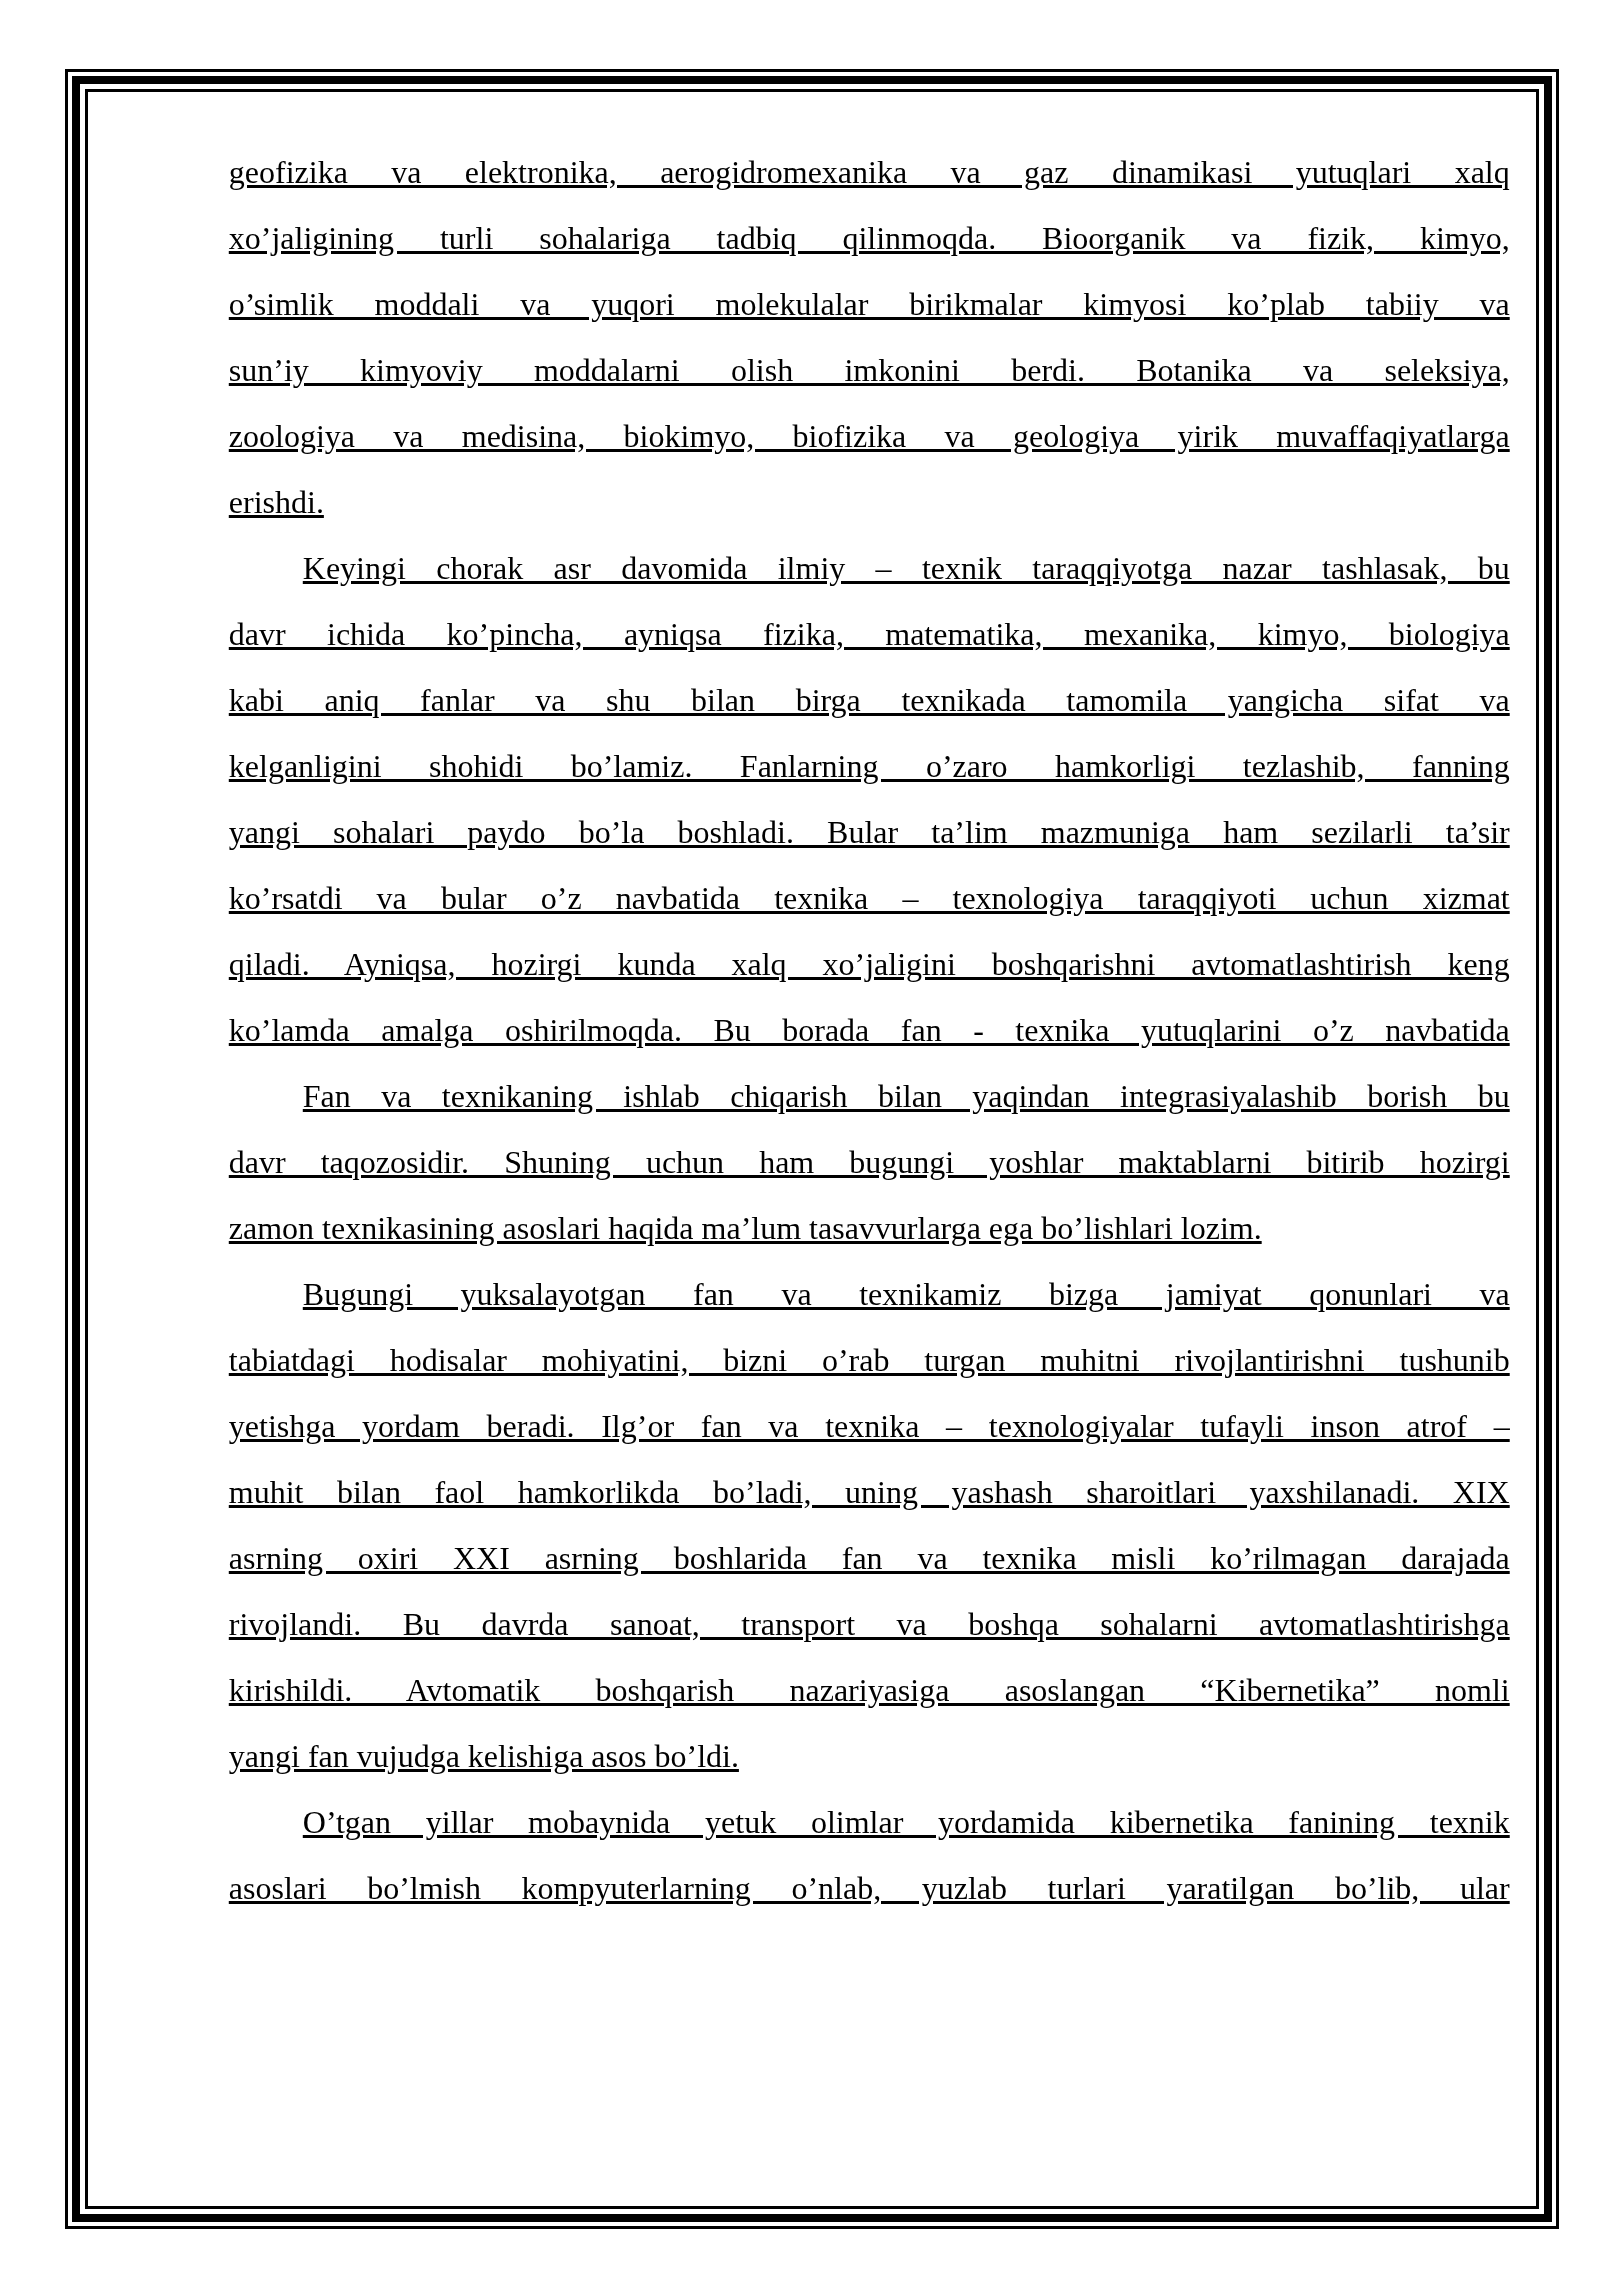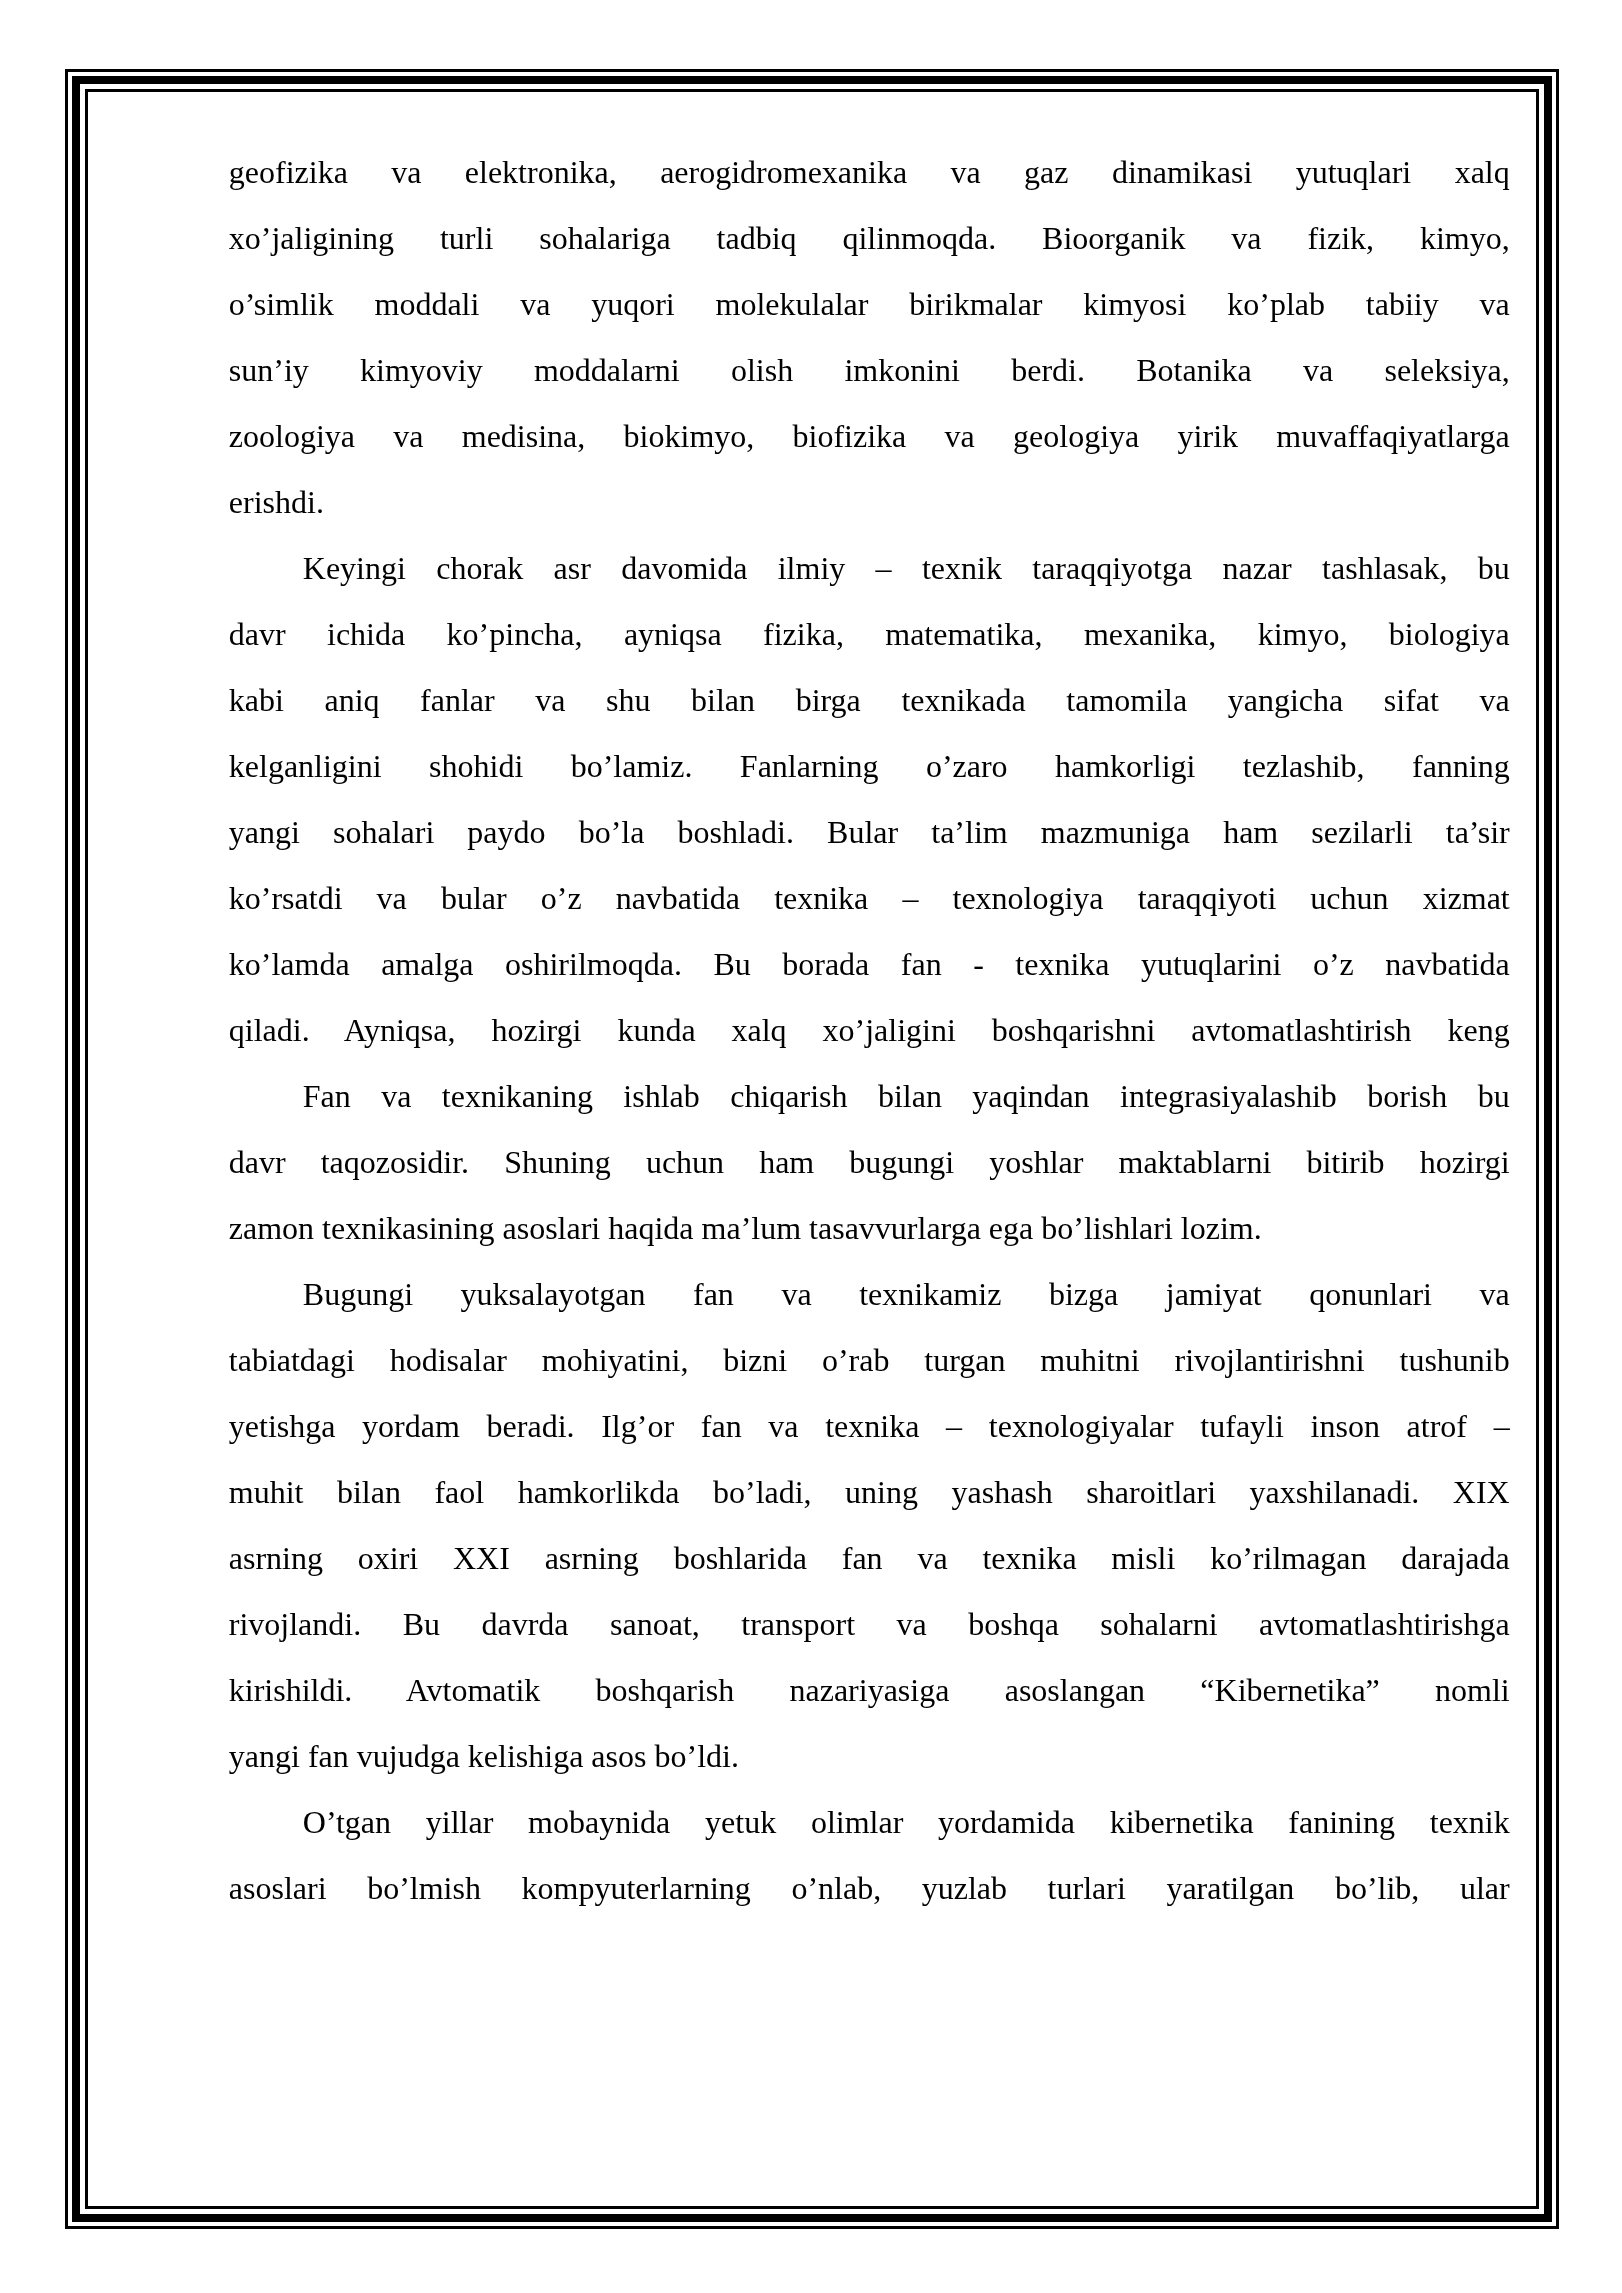--- a/index.html
+++ b/index.html
@@ -31,20 +31,21 @@
     border: 8.8px solid #000;
     padding: 4.9px;
     box-sizing: border-box;
   }
   .frame-inner {
     width: 100%;
     height: 100%;
     border: 3.9px solid #000;
     box-sizing: border-box;
     overflow: hidden;
+    text-decoration: underline;
   }
   .content {
     box-sizing: border-box;
     width: 100%;
     height: 100%;
     padding: 47px 26.5px 0 141px;
     font-size: 32px;
   }
   .paragraph { margin: 0; }
   .line {
@@ -77,22 +78,22 @@
             <div class="line">zoologiya va medisina, biokimyo, biofizika va geologiya yirik muvaffaqiyatlarga</div>
             <div class="line endline">erishdi.</div>
           </div>
           <div class="paragraph">
             <div class="line indent">Keyingi chorak asr davomida ilmiy – texnik taraqqiyotga nazar tashlasak, bu</div>
             <div class="line">davr ichida ko’pincha, ayniqsa fizika, matematika, mexanika, kimyo, biologiya</div>
             <div class="line">kabi aniq fanlar va shu bilan birga texnikada tamomila yangicha sifat va</div>
             <div class="line">kelganligini shohidi bo’lamiz. Fanlarning o’zaro hamkorligi tezlashib, fanning</div>
             <div class="line">yangi sohalari paydo bo’la boshladi. Bular ta’lim mazmuniga ham sezilarli ta’sir</div>
             <div class="line">ko’rsatdi va bular o’z navbatida texnika – texnologiya taraqqiyoti uchun xizmat</div>
+            <div class="line">qiladi. Ayniqsa, hozirgi kunda xalq xo’jaligini boshqarishni avtomatlashtirish keng</div>
             <div class="line">ko’lamda amalga oshirilmoqda. Bu borada fan - texnika yutuqlarini o’z navbatida</div>
-            <div class="line">qiladi. Ayniqsa, hozirgi kunda xalq xo’jaligini boshqarishni avtomatlashtirish keng</div>
           </div>
           <div class="paragraph">
             <div class="line indent">Fan va texnikaning ishlab chiqarish bilan yaqindan integrasiyalashib borish bu</div>
             <div class="line">davr taqozosidir. Shuning uchun ham bugungi yoshlar maktablarni bitirib hozirgi</div>
             <div class="line endline">zamon texnikasining  asoslari haqida ma’lum tasavvurlarga ega bo’lishlari lozim.</div>
           </div>
           <div class="paragraph">
             <div class="line indent">Bugungi yuksalayotgan fan va texnikamiz bizga jamiyat qonunlari va</div>
             <div class="line">tabiatdagi hodisalar mohiyatini, bizni o’rab turgan muhitni rivojlantirishni tushunib</div>
             <div class="line">yetishga yordam beradi. Ilg’or fan va texnika – texnologiyalar tufayli inson atrof –</div>

